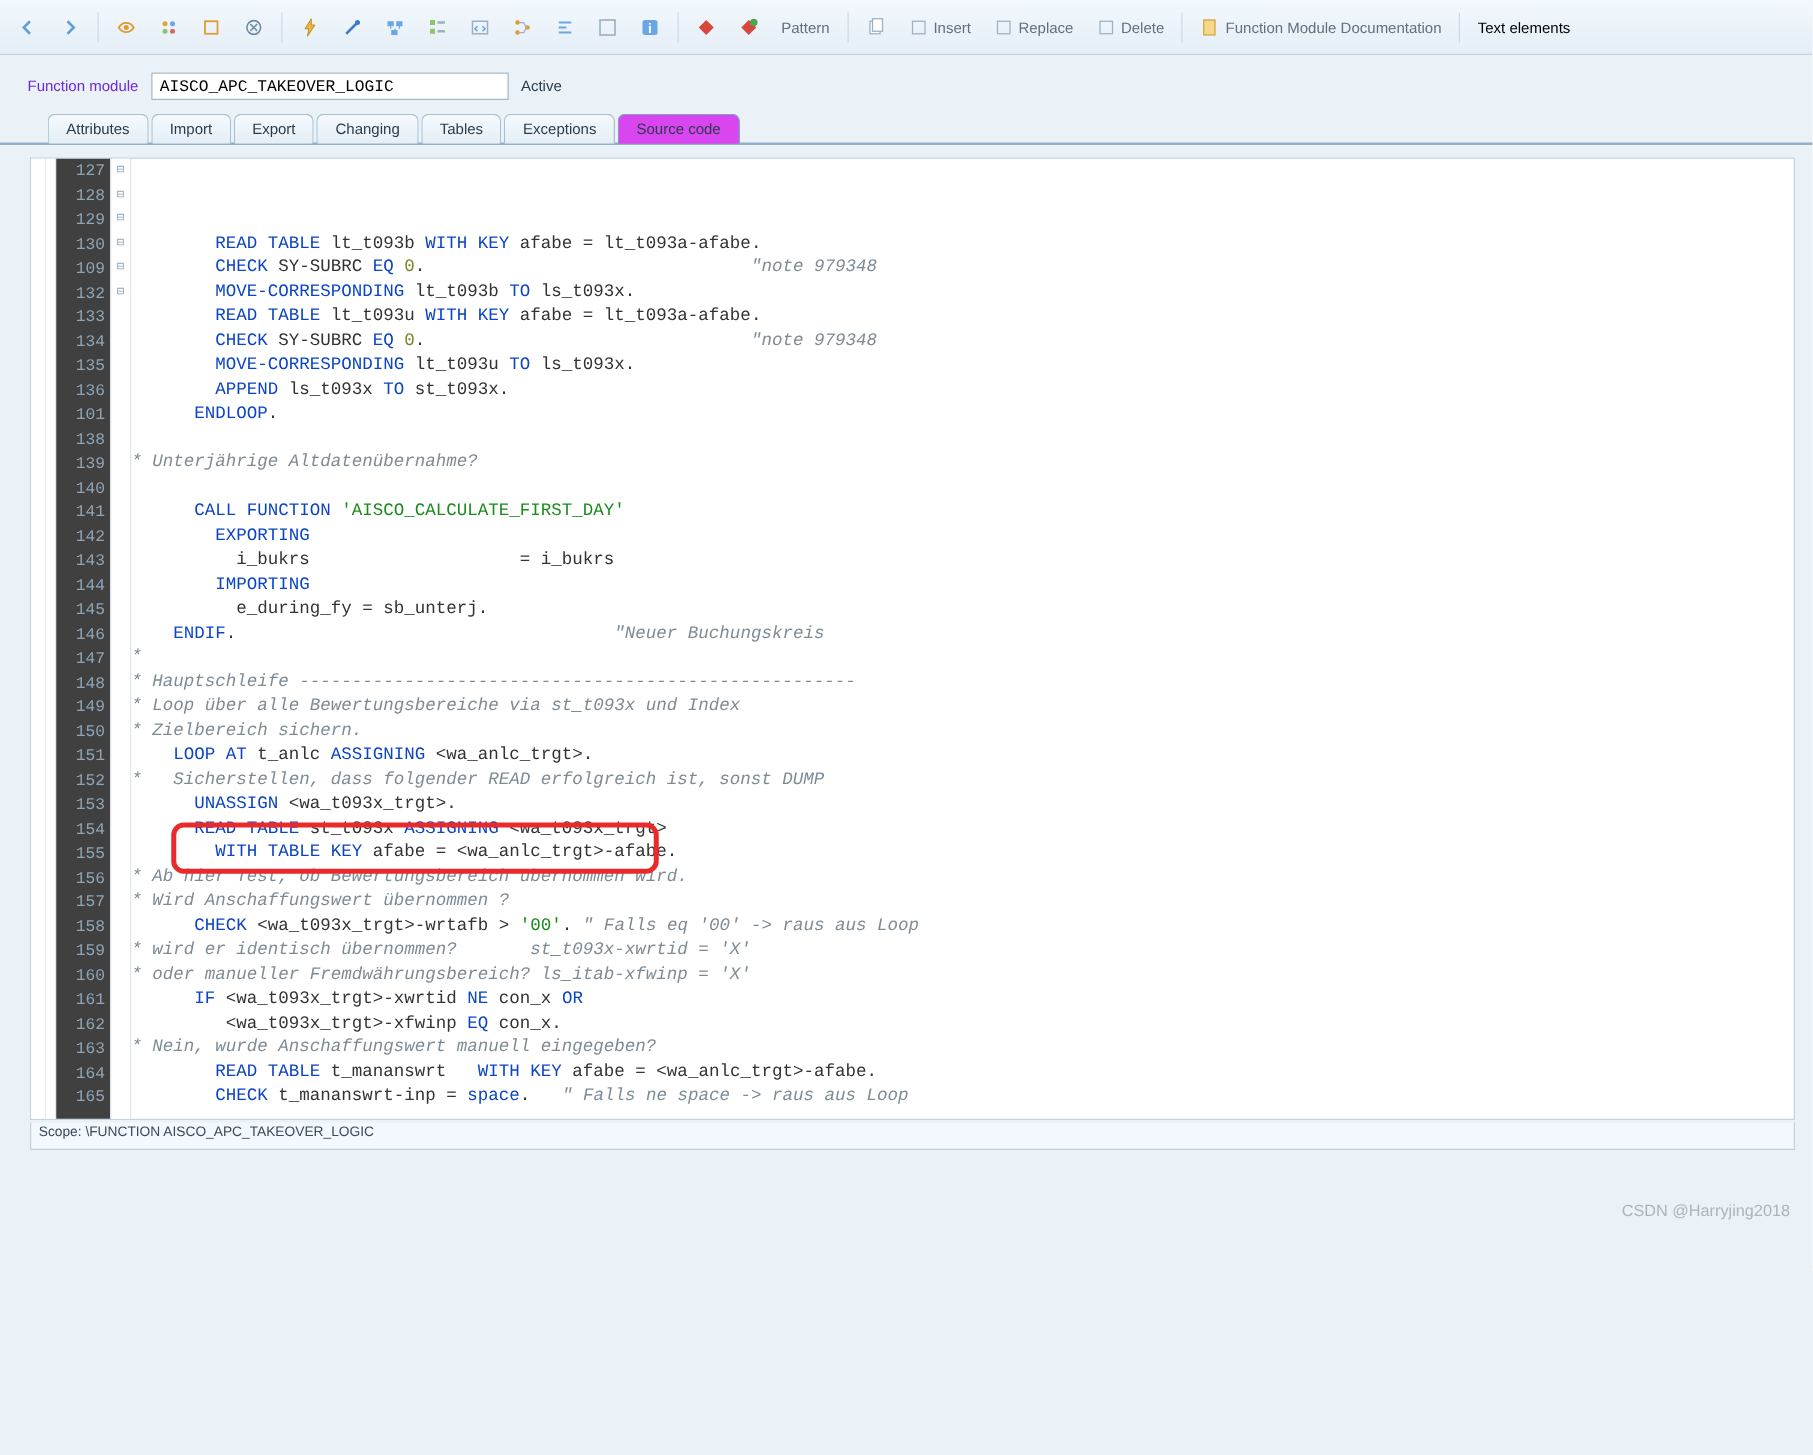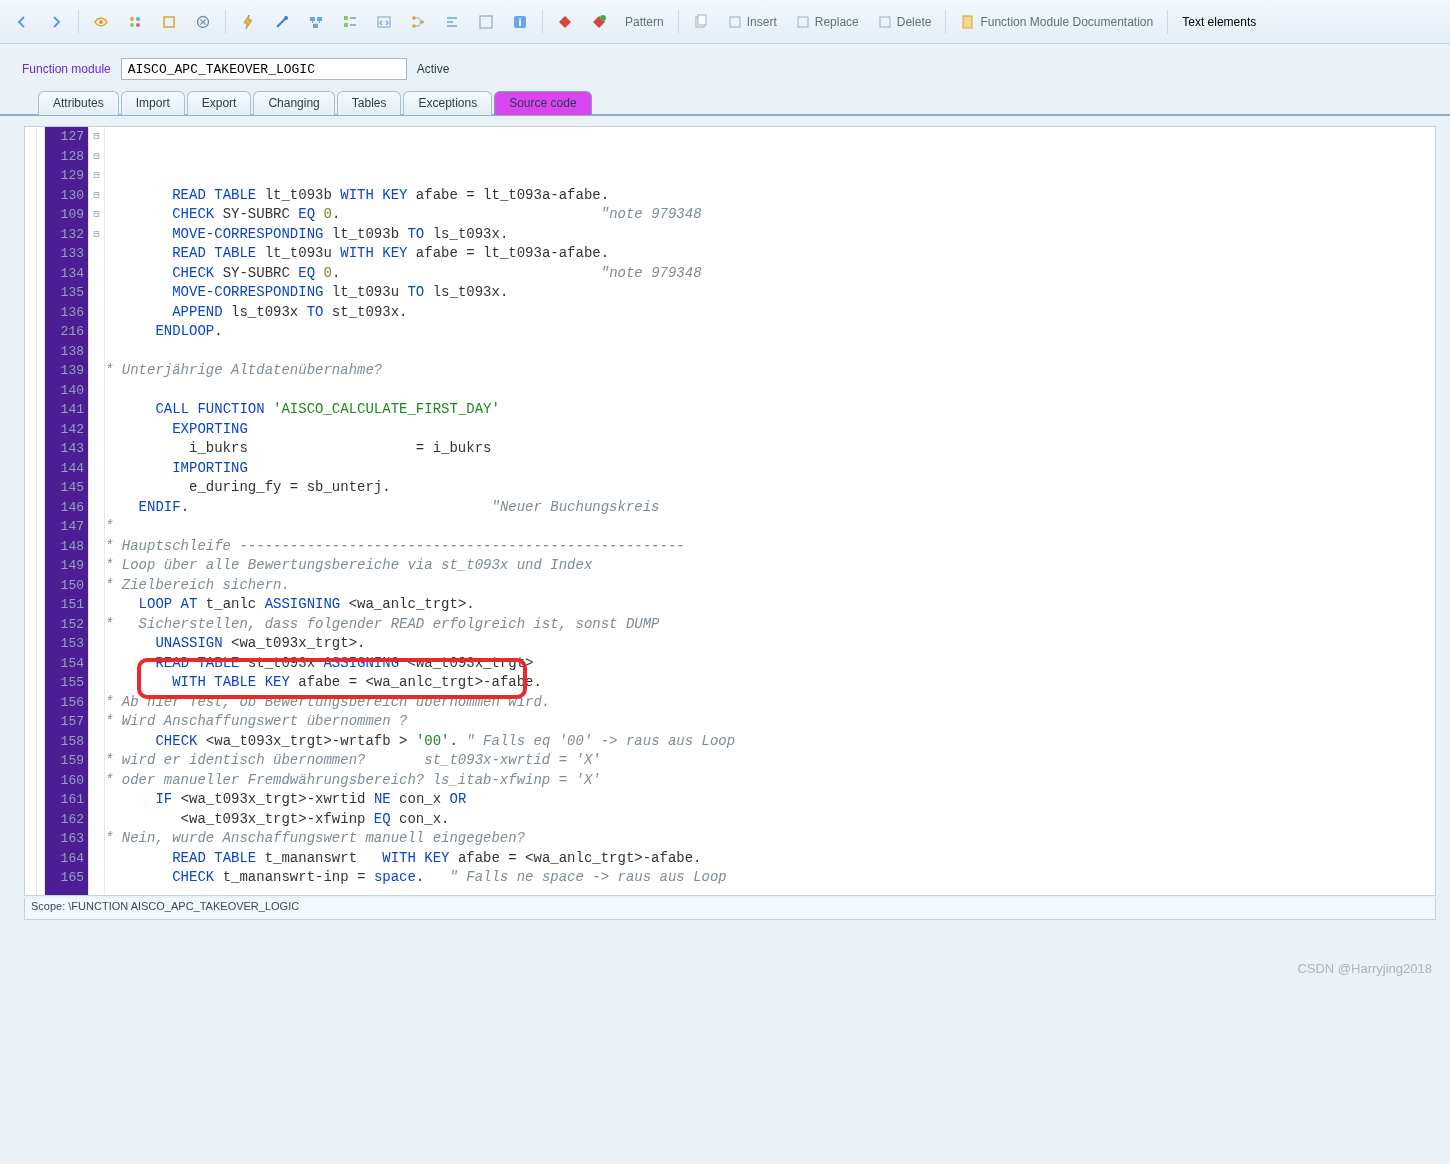--- a/index.html
+++ b/index.html
@@ -98,21 +98,21 @@
     background: #fff;
     border-right: 1px solid #e1e8ef;
   }
   .change-gutter {
     width: 8px;
     background: #fff;
     border-right: 1px solid #e1e8ef;
   }
   .ln-gutter {
     width: 44px;
-    background: #4c1d95;
+    background: #404040;
     border-right: 1px solid #e1e8ef;
     text-align: right;
     padding-right: 4px;
     font-family: "Courier New", monospace;
     font-size: 13px;
     color: #8fa4b5;
     line-height: 19.5px;
   }
   .fold-col {
     width: 16px;
@@ -339,21 +339,21 @@
       <div>127</div>
       <div>128</div>
       <div>129</div>
       <div>130</div>
       <div>109</div>
       <div>132</div>
       <div>133</div>
       <div>134</div>
       <div>135</div>
       <div>136</div>
-      <div>216</div>
+      <div>101</div>
       <div>138</div>
       <div>139</div>
       <div>140</div>
       <div>141</div>
       <div>142</div>
       <div>143</div>
       <div>144</div>
       <div>145</div>
       <div>146</div>
       <div>147</div>

